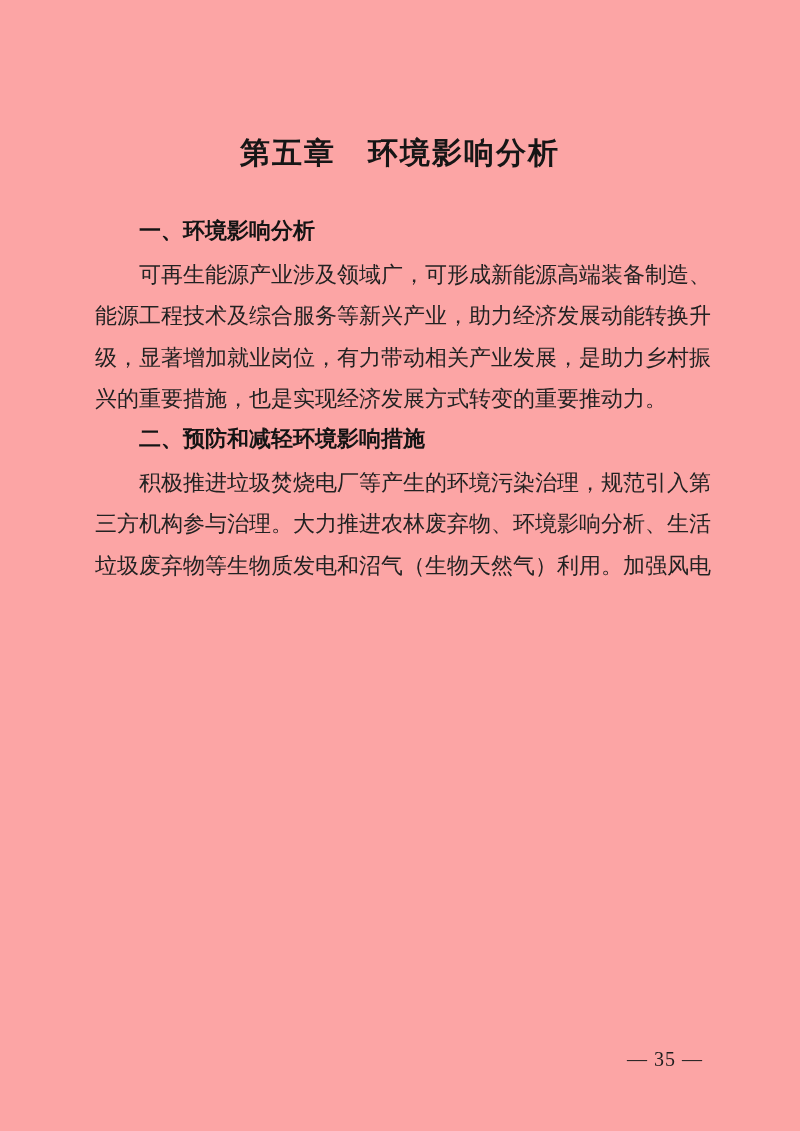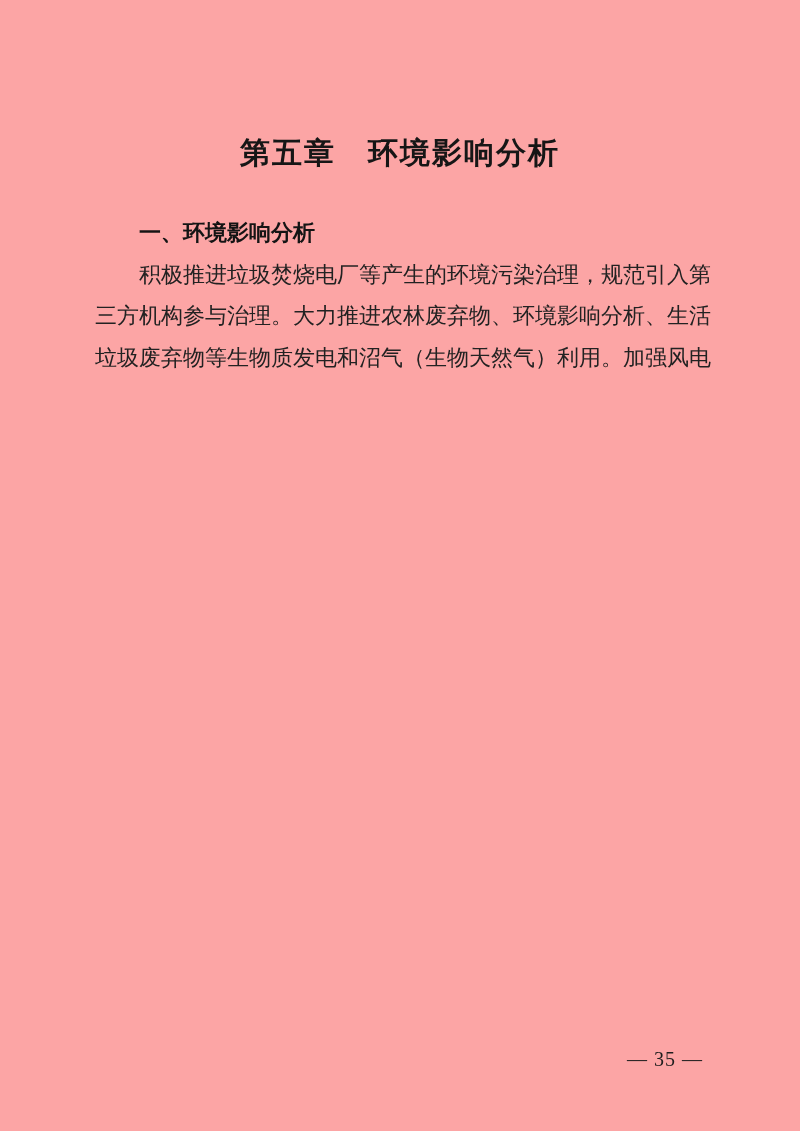--- a/index.html
+++ b/index.html
@@ -40,21 +40,21 @@
     text-justify: inter-ideograph;
     color: #222222;
   }
   .content p {
     margin: 0;
     padding: 0;
     text-indent: 2em;
   }
   .section-heading {
     font-weight: bold;
-    font-family: Liberation Serif, serif;
+    font-family: Liberation Mono, monospace;
     color: #141414;
   }
   .page-number {
     position: absolute;
     top: 1048px;
     right: 97px;
     font-size: 20px;
     letter-spacing: 1px;
     color: #1d1d1d;
     font-family: "Liberation Serif", serif;
@@ -64,22 +64,24 @@
 <body>
 
 <div class="page">
 
   <h1 class="chapter-title">第五章　环境影响分析</h1>
 
   <div class="content">
 
     <p class="section-heading">一、环境影响分析</p>
 
+    <p class="body-paragraph">可再生能源产业涉及领域广，可形成新能源高端装备制造、能源工程技术及综合服务等新兴产业，助力经济发展动能转换升级，显著增加就业岗位，有力带动相关产业发展，是助力乡村振兴的重要措施，也是实现经济发展方式转变的重要推动力。</p>
 
 
+    <p class="section-heading">二、预防和减轻环境影响措施</p>
 
 
     <p class="body-paragraph">积极推进垃圾焚烧电厂等产生的环境污染治理，规范引入第三方机构参与治理。大力推进农林废弃物、环境影响分析、生活垃圾废弃物等生物质发电和沼气（生物天然气）利用。加强风电</p>
 
   </div>
 
   <div class="page-number">— 35 —</div>
 
 </div>
 

